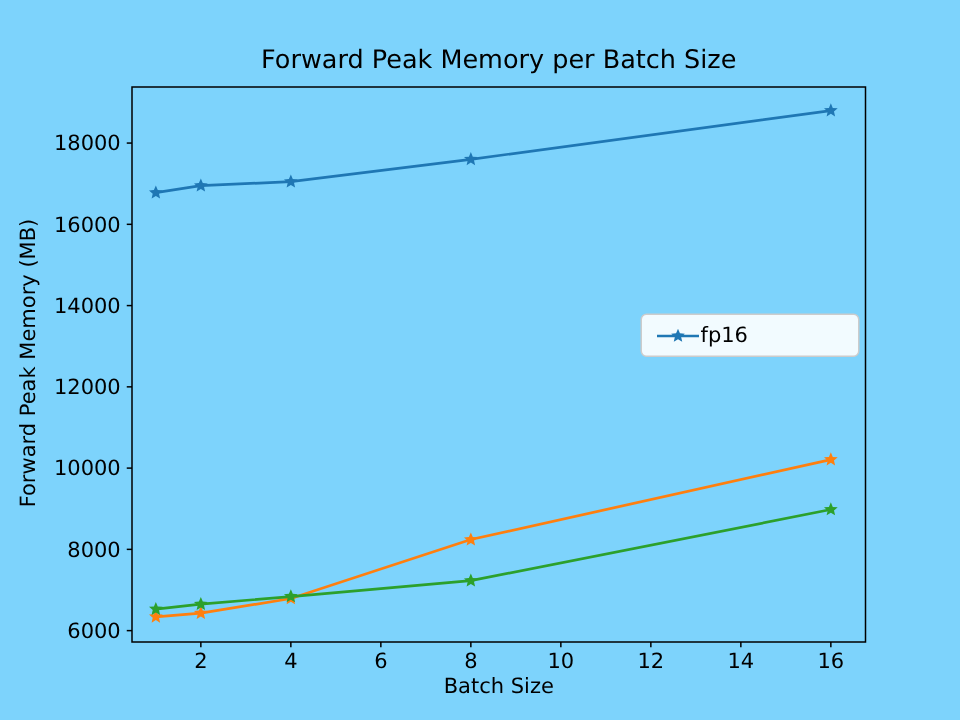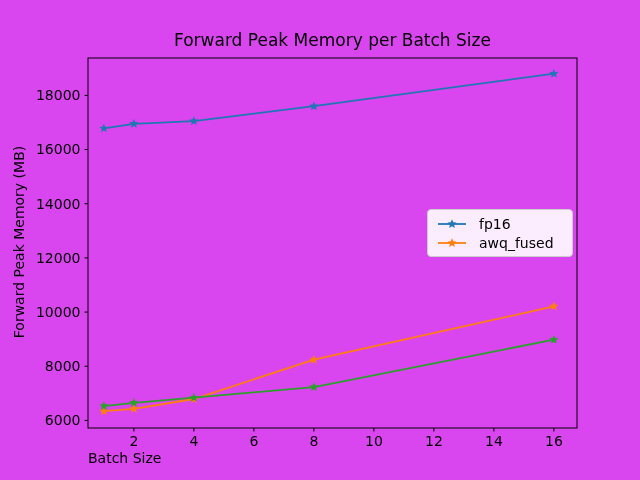--- a/index.html
+++ b/index.html
@@ -1,28 +1,28 @@
 <!DOCTYPE html>
 <html><head>
 <meta charset="utf-8">
 <style>
   html,body{margin:0;padding:0;background:#fff;}
-  .fig{position:relative;width:640px;height:480px;background:#d946ef;
+  .fig{position:relative;width:640px;height:480px;background:#7dd3fc;
        font-family:"DejaVu Sans",sans-serif;overflow:hidden;}
   .title{position:absolute;left:88px;width:489px;top:30px;text-align:center;
          font-size:17px;color:#000;}
-  .xlabel{position:absolute;left:88px;width:489px;top:450px;
+  .xlabel{position:absolute;left:88px;width:489px;top:450px;text-align:center;
           font-size:14px;color:#000;}
   .ylabel{position:absolute;left:-130px;top:233px;width:300px;height:18px;
           text-align:center;font-size:14px;color:#000;transform:rotate(-90deg);}
   svg text{font-family:"DejaVu Sans",sans-serif;font-size:14px;fill:#000;}
   .legend{position:absolute;left:427px;top:209px;width:146px;box-sizing:border-box;
           border:1px solid #cccccc;border-radius:4px;background:rgba(255,255,255,.9);
           padding:4px 9px;}
-  .legend-entry{display:flex;align-items:center;height:19px;gap:12px;}
+  .legend-entry{display:flex;align-items:center;height:19px;gap:0;}
   .legend-entry .lbl{font-size:14px;color:#000;}
 </style>
 </head>
 <body>
 
 <div class="fig">
   <div class="title">Forward Peak Memory per Batch Size</div>
   <div class="ylabel">Forward Peak Memory (MB)</div>
   <div class="xlabel">Batch Size</div>
   <svg id="plot" width="640" height="480" viewBox="0 0 640 480">
@@ -77,21 +77,14 @@
       <polygon points="553.90,334.90 555.19,337.92 558.47,338.22 555.99,340.38 556.72,343.58 553.90,341.90 551.08,343.58 551.81,340.38 549.33,338.22 552.61,337.92" fill="#2ca02c"></polygon>
     </svg>
   <div class="legend" id="legend">
       <div class="legend-entry">
         <svg width="30" height="12">
           <line x1="1" y1="6" x2="29" y2="6" stroke="#1f77b4" stroke-width="1.8"></line>
           <polygon points="15.00,1.20 16.29,4.22 19.57,4.52 17.09,6.68 17.82,9.88 15.00,8.20 12.18,9.88 12.91,6.68 10.43,4.52 13.71,4.22" fill="#1f77b4"></polygon>
         </svg>
         <span class="lbl">fp16</span>
       </div>
-      <div class="legend-entry">
-        <svg width="30" height="12">
-          <line x1="1" y1="6" x2="29" y2="6" stroke="#ff7f0e" stroke-width="1.8"></line>
-          <polygon points="15.00,1.20 16.29,4.22 19.57,4.52 17.09,6.68 17.82,9.88 15.00,8.20 12.18,9.88 12.91,6.68 10.43,4.52 13.71,4.22" fill="#ff7f0e"></polygon>
-        </svg>
-        <span class="lbl">awq_fused</span>
-      </div>
     </div>
 </div>
 
 </body></html>

